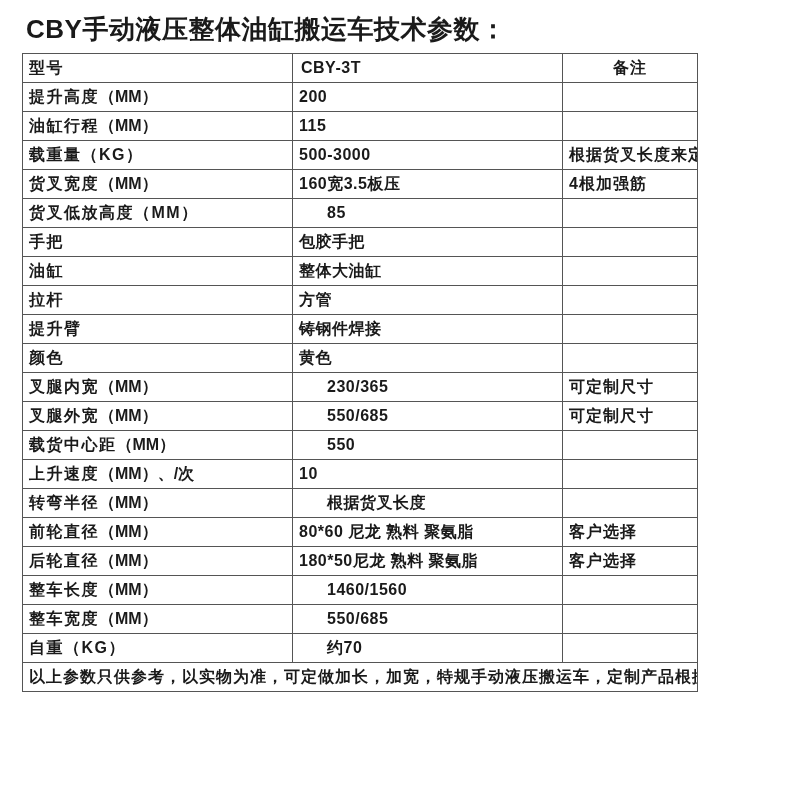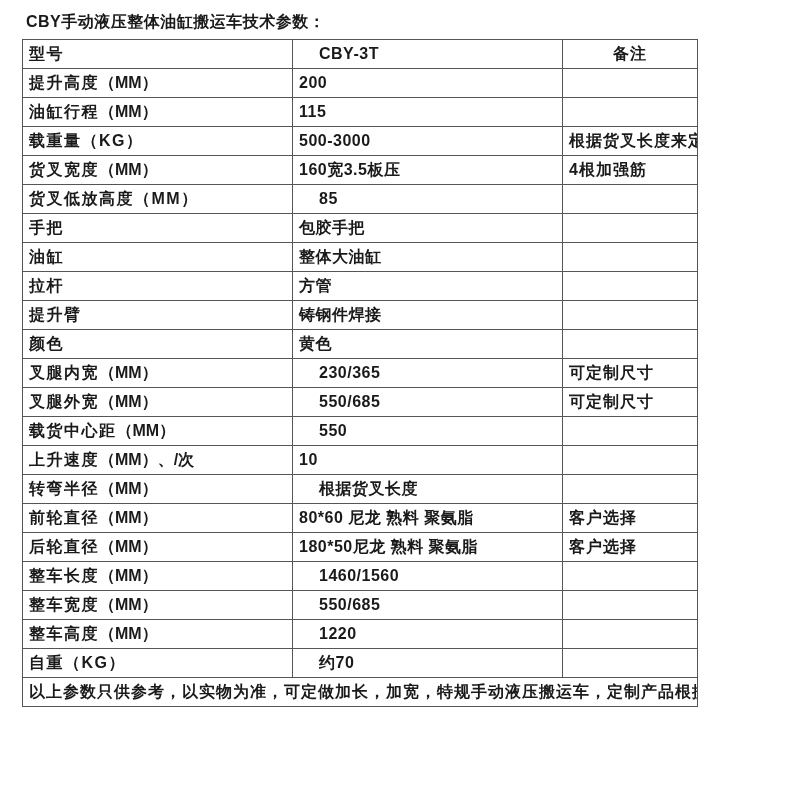--- a/index.html
+++ b/index.html
@@ -14,21 +14,21 @@
     color: #1a1a1a;
     overflow: hidden;
   }
   .page {
     width: 800px;
     height: 800px;
     box-sizing: border-box;
     padding: 10px 12px 0 22px;
   }
   .doc-title {
-    font-size: 16px;
+    font-size: 26px;
     font-weight: bold;
     letter-spacing: 0.5px;
     margin: 2px 0 6px 4px;
     white-space: nowrap;
   }
   table.spec {
     border-collapse: collapse;
     width: 675px;
     table-layout: fixed;
     border-radius: 9px;
@@ -48,24 +48,24 @@
   col.c-value { width: 270px; }
   col.c-note  { width: 135px; }
 
   .label-cell { text-align: left; letter-spacing: 1.5px; }
   .label-cell .unit {
     font-size: 16px;
     font-weight: bold;
     letter-spacing: 0;
   }
   .value-cell { text-align: left; padding-left: 14px; letter-spacing: 0.5px; }
-  .value-cell.centerish { padding-left: 26px; }
+  .value-cell.centerish { padding-left: 34px; }
   .note-cell { text-align: left; letter-spacing: 1px; }
   .head-row td { text-align: left; }
-  .head-row .value-cell { padding-left: 26px; }
+  .head-row .value-cell { padding-left: 8px; }
   .head-row .note-cell { text-align: center; }
 
   .footnote-row td {
     height: auto;
     padding: 6px 8px 8px 8px;
     white-space: normal;
     font-size: 16px;
     font-weight: bold;
     line-height: 1.55;
     letter-spacing: 1px;
@@ -180,25 +180,20 @@
           <td class="label-cell"><span>整车长度</span><span class="unit">（MM）</span></td>
           <td class="value-cell centerish">1460/1560</td>
           <td class="note-cell"></td>
         </tr>
         <tr>
           <td class="label-cell"><span>整车宽度</span><span class="unit">（MM）</span></td>
           <td class="value-cell centerish">550/685</td>
           <td class="note-cell"></td>
         </tr>
         <tr>
-          <td class="label-cell"><span>整车高度</span><span class="unit">（MM）</span></td>
-          <td class="value-cell centerish">1220</td>
-          <td class="note-cell"></td>
-        </tr>
-        <tr>
           <td class="label-cell"><span>自重（KG）</span></td>
           <td class="value-cell centerish">约70</td>
           <td class="note-cell"></td>
         </tr>
         <tr class="footnote-row">
           <td colspan="3">以上参数只供参考，以实物为准，可定做加长，加宽，特规手动液压搬运车，定制产品根据加宽加长不同来定价格，如有更改不内行通知，谢谢你对我工作的支持</td>
         </tr>
       </tbody>
   </table>
 

